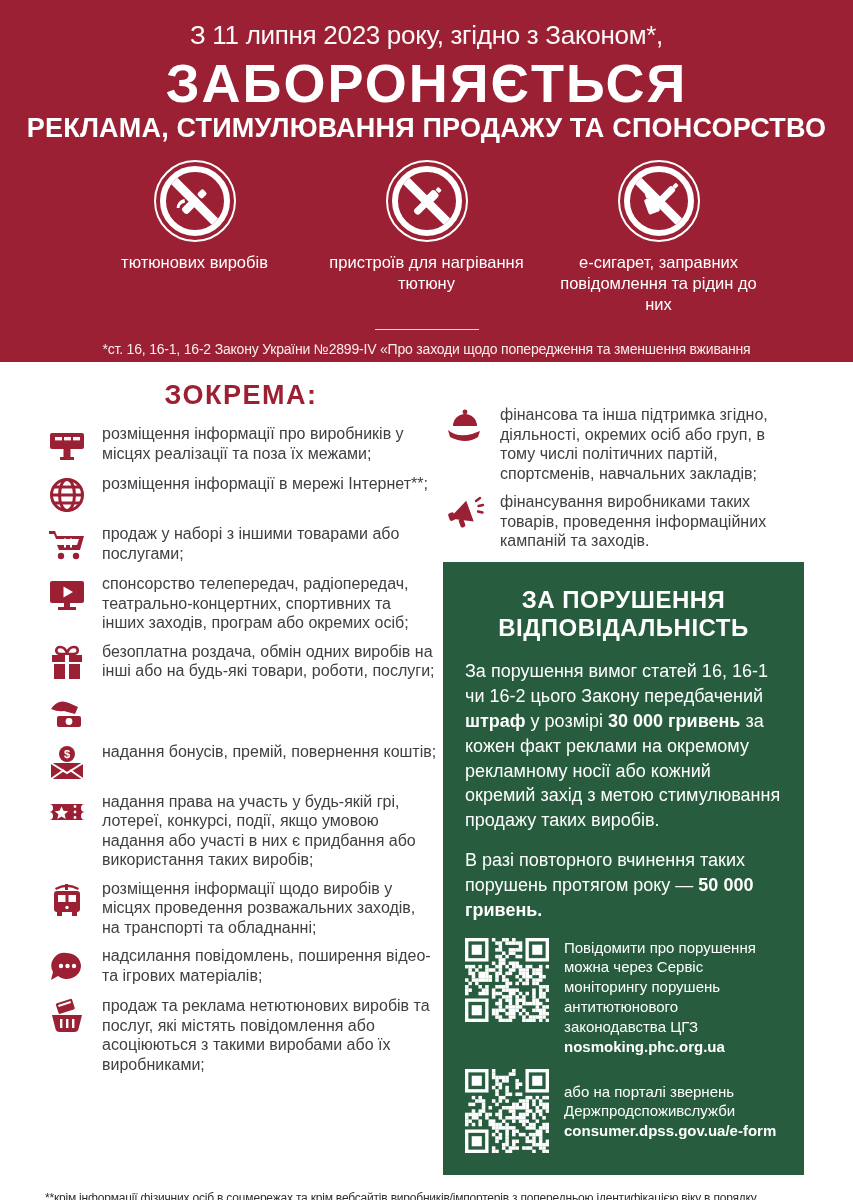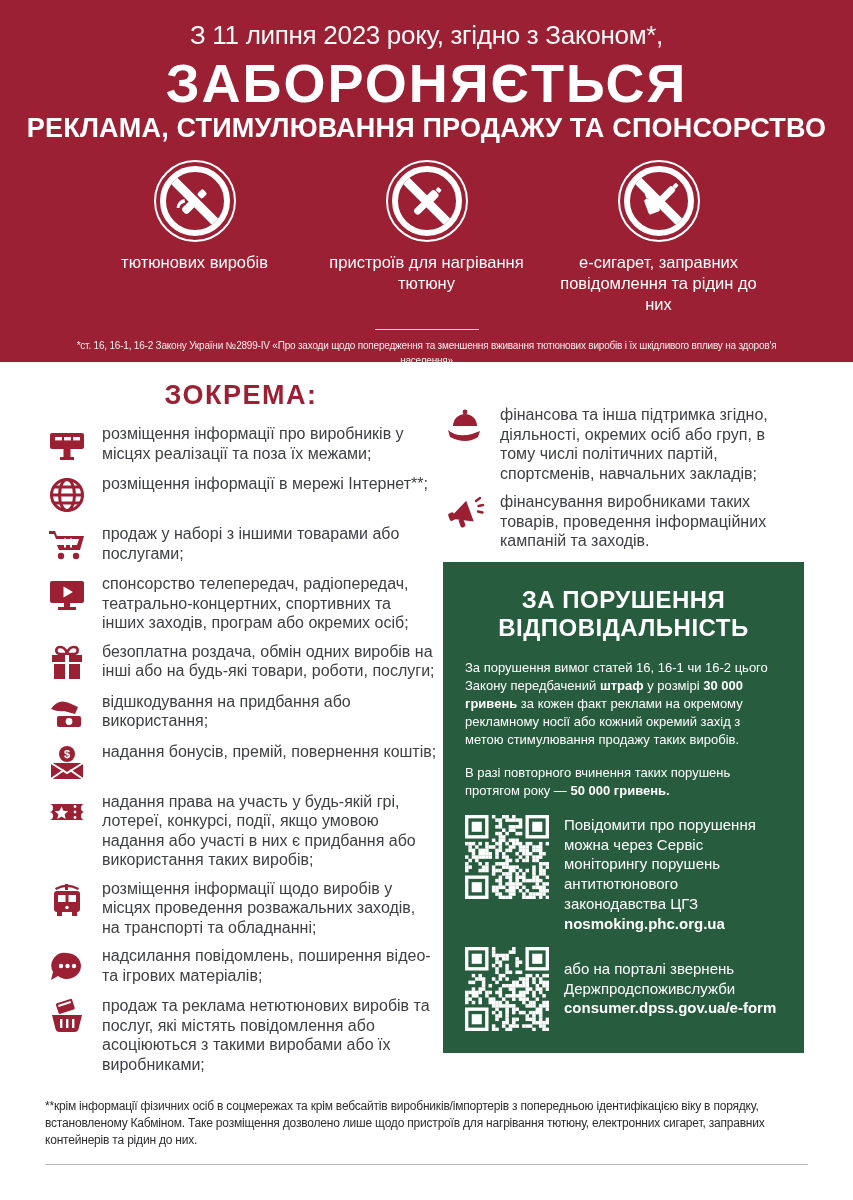--- a/index.html
+++ b/index.html
@@ -22,40 +22,40 @@
   .ban{width:232px;display:flex;flex-direction:column;align-items:center}
   .ban-circle{width:82px;height:82px;border:2.5px solid #fff;border-radius:50%;
               display:flex;align-items:center;justify-content:center;flex:none}
   .ban-inner{width:70px;height:70px;border:6px solid #fff;border-radius:50%;
              position:relative;overflow:hidden}
   .ban-slash{position:absolute;left:-10%;top:calc(50% - 4.5px);width:120%;height:9px;
              background:#fff;transform:rotate(45deg)}
   .ban-glyph{position:absolute;inset:0;display:flex;align-items:center;justify-content:center}
   .ban-label{font-size:16.5px;line-height:1.25;margin-top:10px;max-width:215px}
   .law-divider{width:104px;border:0;border-top:1.5px solid rgba(255,255,255,.8);margin:15px auto 9px}
-  .hero-footnote{font-size:10px;line-height:1.45;color:rgba(255,255,255,.92);
+  .hero-footnote{font-size:14px;line-height:1.45;color:rgba(255,255,255,.92);
                  max-width:700px;margin:8px auto;letter-spacing:-.2px}
 
   
   main{padding:12px 45px 0}
   .columns{display:flex;gap:6px}
   .col-left{width:392px}
   .col-right{width:361px;padding-top:31px}
   .zokrema{color:var(--red);font-size:27px;font-weight:800;letter-spacing:1.5px;
            text-align:center;margin:6px 0 13px}
   .item{display:flex;gap:13px;margin-bottom:9px;align-items:flex-start}
   .item-icon{width:44px;flex:none;display:flex;justify-content:center;padding-top:1px}
   .item-icon svg{width:40px;height:40px}
   .item-text{font-size:16px;line-height:1.22;color:var(--ink)}
 
   
   .fine-box{background:var(--green);color:#fff;margin-top:11px;padding:24px 22px 22px;width:361px}
   .fine-title{text-align:center;font-size:24px;font-weight:800;line-height:1.18;
               letter-spacing:.5px;margin-bottom:17px}
-  .fine-p{font-size:13px;line-height:1.38;margin-bottom:15px}
+  .fine-p{font-size:18px;line-height:1.38;margin-bottom:15px}
   .fine-p .b{font-weight:800}
   .qr-row{display:flex;gap:15px;margin-top:13px}
   .qr-row.center{align-items:center}
   .qr{width:84px;height:84px;flex:none}
   .qr-caption{font-size:15px;line-height:1.32}
   .qr-caption .b{font-weight:800}
 
   
   footer{padding:0 45px}
   .foot-note{font-size:12px;line-height:1.42;color:#2d2d2f;margin-top:15px;letter-spacing:-.2px}
@@ -213,21 +213,20 @@
         </div>
 
         <div class="item">
           <span class="item-icon">
             <svg viewBox="0 0 40 40" fill="#9B2033">
               <path d="M4 16 q7 -11 18 -6 l9 4 -3 7 -11 -3 q-6 1 -13 -2 z"></path>
               <rect x="10" y="23" width="24" height="11" rx="2"></rect>
               <circle cx="22" cy="28.5" r="3.4" fill="#fff"></circle>
             </svg>
           </span>
-          <span class="item-text">відшкодування на придбання або використання;</span>
         </div>
 
         <div class="item">
           <span class="item-icon">
             <svg viewBox="0 0 40 40" fill="#9B2033">
               <circle cx="20" cy="11" r="8"></circle>
               <text x="20" y="15" text-anchor="middle" fill="#fff" font-size="11" font-weight="bold" font-family="Liberation Sans, sans-serif">$</text>
               <path d="M4 20 h32 v16 h-32 z"></path>
               <g stroke="#fff" stroke-width="2" fill="none">
                 <path d="M4 20 l16 10 16 -10"></path>

